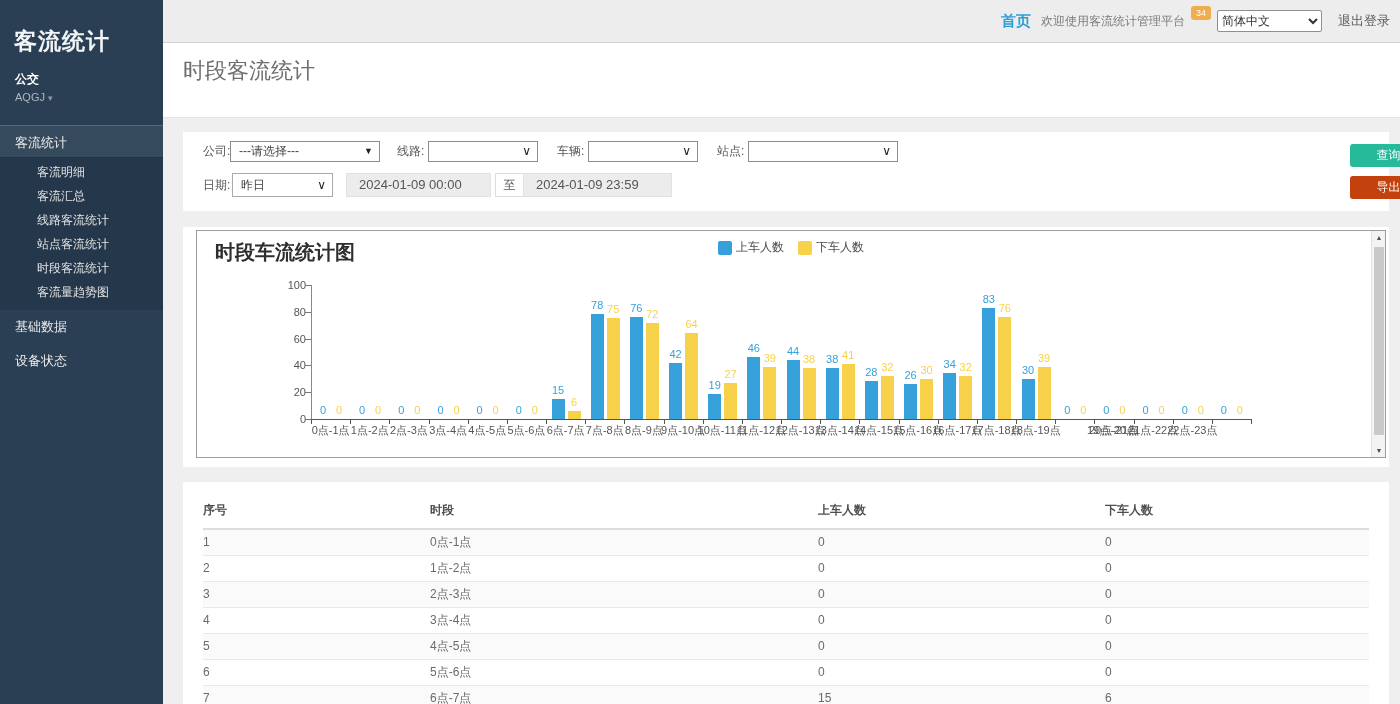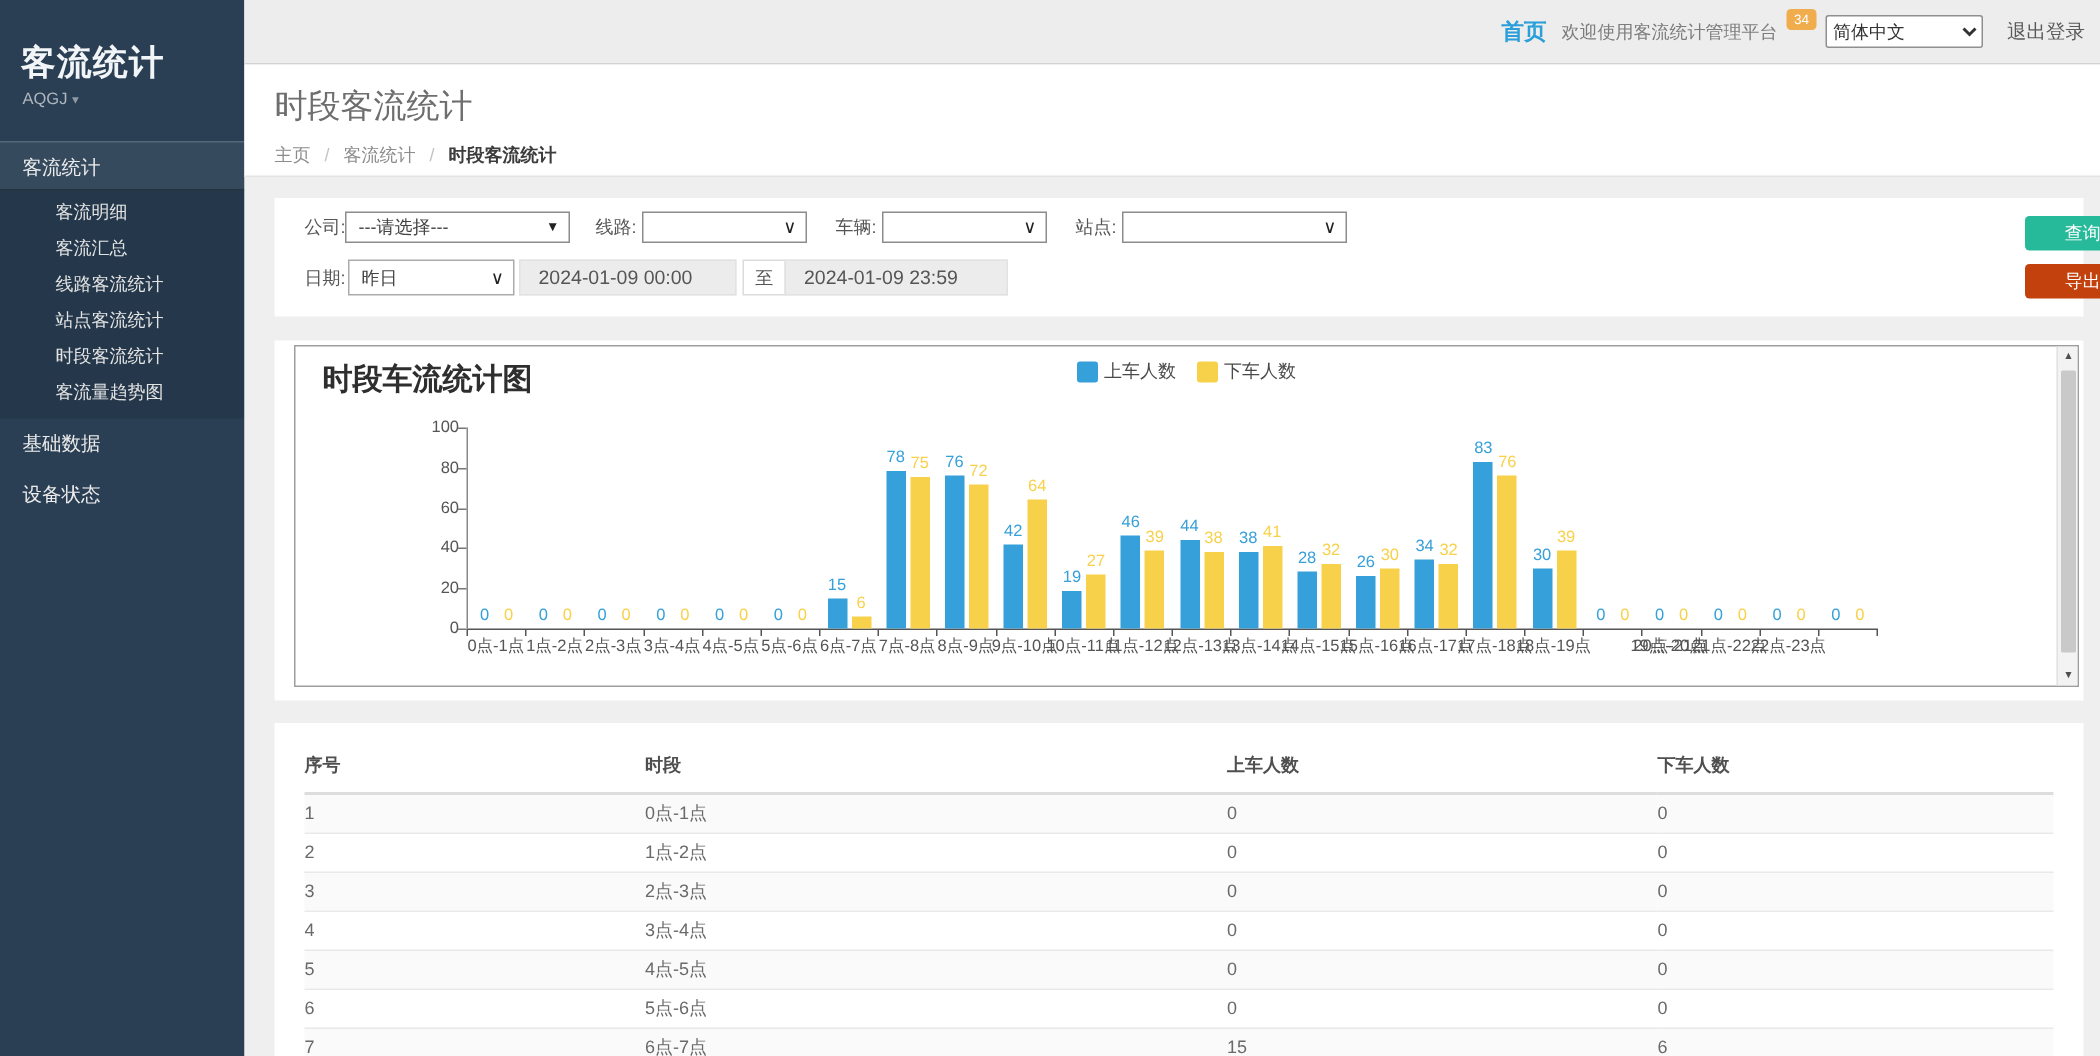--- a/index.html
+++ b/index.html
@@ -91,20 +91,21 @@
   th { text-align:left; font-size:12px; color:#4F4F4F; font-weight:bold;
     padding:6px 0 9px 0; border-bottom:2px solid #DDDDDD; }
   td { font-size:12px; color:#6A6A6A; height:26px; border-bottom:1px solid #E9E9E9; }
   tr:nth-child(odd) td { background:#FAFAFA; }
 </style>
 </head>
 <body>
 
 <div class="sidebar">
   <div class="brand">客流统计</div>
+  <div class="org">公交</div>
   <div class="org-code">
     <span>AQGJ</span>
     <span class="caret">▾</span>
   </div>
   <div class="menu">
     <div class="menu-section active">客流统计</div>
     <div class="submenu">
       <div class="submenu-item">客流明细</div>
       <div class="submenu-item">客流汇总</div>
       <div class="submenu-item">线路客流统计</div>
@@ -124,27 +125,20 @@
     <span class="welcome">欢迎使用客流统计管理平台</span>
     <span class="badge" style="background: rgb(240, 173, 78);">34</span>
     <select class="lang-select">
       <option>简体中文</option>
     </select>
     <span class="logout">退出登录</span>
   </div>
 
   <div class="title-band">
     <div class="page-title">时段客流统计</div>
-    <div class="breadcrumb">
-      <span class="crumb">主页</span>
-      <span class="sep">/</span>
-      <span class="crumb">客流统计</span>
-      <span class="sep">/</span>
-      <span class="current">时段客流统计</span>
-    </div>
   </div>
 
   <div class="content">
 
     <div class="card filter-card">
       <span class="flabel" style="left:20px; top:9px;">公司:</span>
       <div class="fselect" style="left:47px; top:9px; width:150px;">
         <span>---请选择---</span>
         <span class="arrow" style="font-size:9px;">▼</span>
       </div>
@@ -155,21 +149,21 @@
       <span class="flabel" style="left:374px; top:9px;">车辆:</span>
       <div class="fselect" style="left:405px; top:9px; width:110px;">
         <span class="arrow">∨</span>
       </div>
       <span class="flabel" style="left:534px; top:9px;">站点:</span>
       <div class="fselect" style="left:565px; top:9px; width:150px;">
         <span class="arrow">∨</span>
       </div>
 
       <span class="flabel row2" style="left:20px;">日期:</span>
-      <div class="fselect" style="left:49px; top:41px; width:111px; height:24px; line-height:22px; border-color:#ABABAB;">
+      <div class="fselect" style="left:49px; top:41px; width:101px; height:24px; line-height:22px; border-color:#ABABAB;">
         <span>昨日</span>
         <span class="arrow" style="line-height:22px;">∨</span>
       </div>
       <div class="date-input" style="left:163px; width:145px;">2024-01-09 00:00</div>
       <div class="to-sep" style="left:312px;">至</div>
       <div class="date-input" style="left:340px; width:149px;">2024-01-09 23:59</div>
 
       <button class="action-btn" style="top: 12px; background: rgb(38, 185, 154);">查询</button>
       <button class="action-btn" style="top: 44px; background: #c2410c;">导出</button>
     </div>

